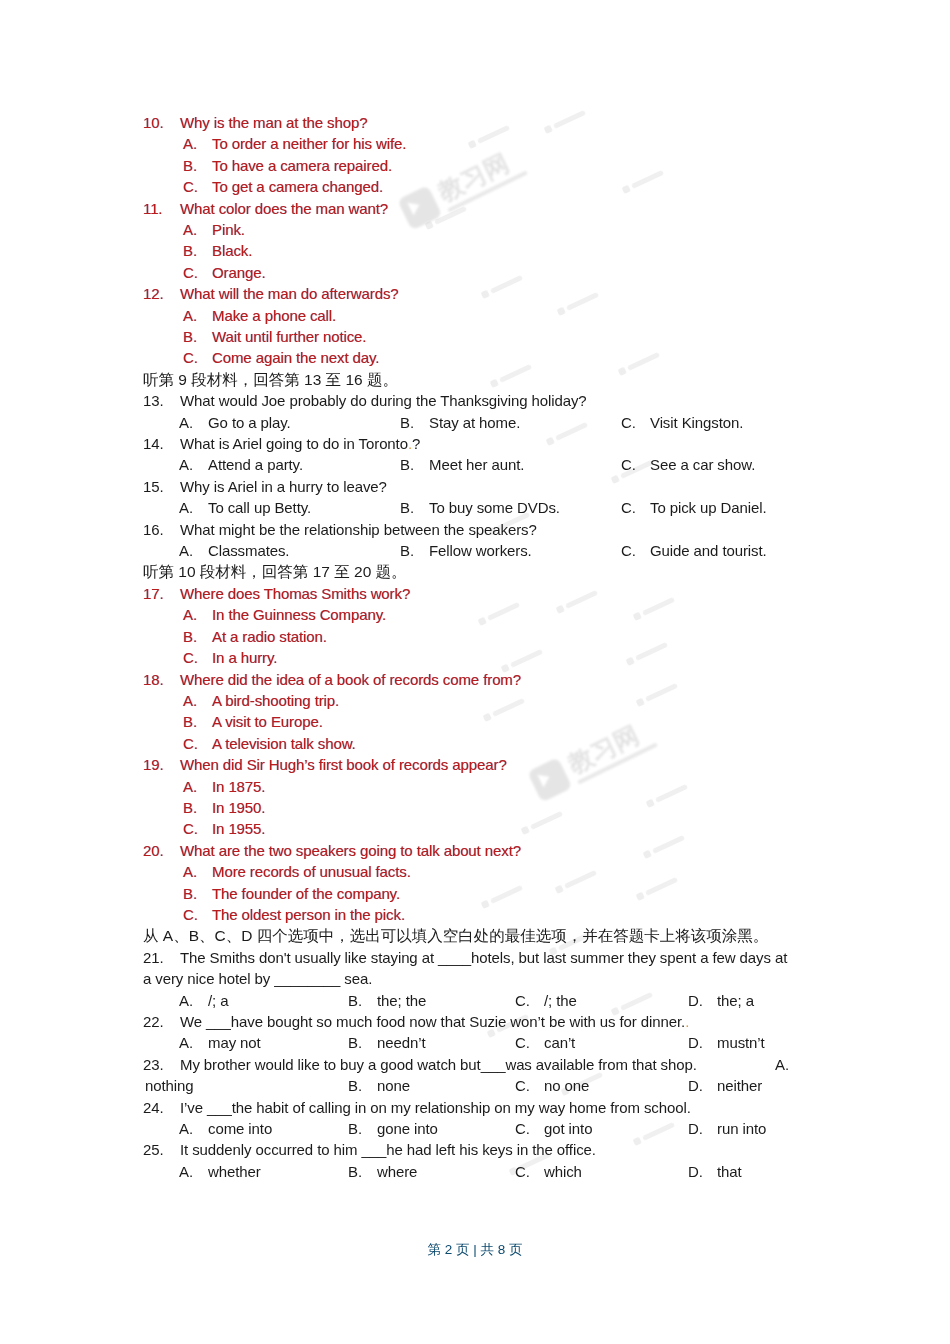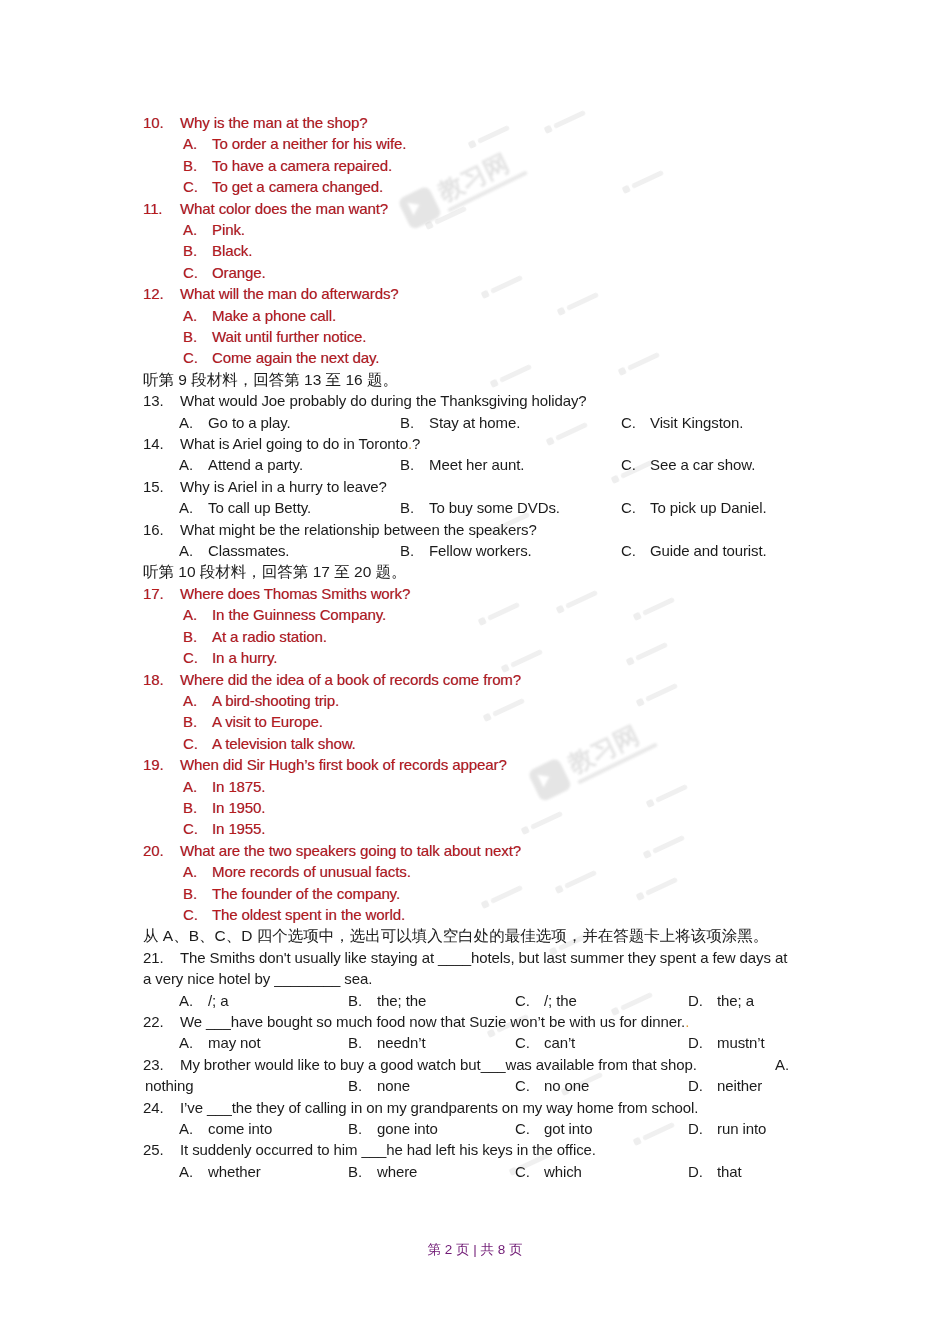--- a/index.html
+++ b/index.html
@@ -27,21 +27,21 @@
   .qnum{flex:0 0 37px;}
   .opt-line{display:flex;padding-left:40px;}
   .opt-letter{flex:0 0 29px;}
   .cols-line{position:relative;height:21.4px;}
   .copt{position:absolute;top:0;display:flex;white-space:nowrap;}
   .copt .opt-letter{flex:0 0 29px;}
   .qtail{position:absolute;left:632px;top:0;}
   .odot{color:#dd9a35;}
   .fuzzy{color:#b91c1c;text-shadow:0.5px 0 rgba(158,48,150,.38),-0.5px 0 rgba(20,120,90,.28);}
   .footer{position:absolute;left:0;right:0;top:1241px;text-align:center;
-    font-size:13.5px;color:#701a75;z-index:1;}
+    font-size:13.5px;color:#0c4a6e;z-index:1;}
 </style>
 </head>
 <body>
 
 <div class="page">
   <div class="wm-layer" id="wm-layer">
       <div class="wm-small" style="left: 467px; top: 133px;">
         <span class="wm-dot"></span>
         <span class="wm-bar"></span>
       </div>
@@ -377,21 +377,21 @@
         <div class="line opt-line fuzzy">
           <span class="opt-letter">A.</span>
           <span>More records of unusual facts.</span>
         </div>
         <div class="line opt-line fuzzy">
           <span class="opt-letter">B.</span>
           <span>The founder of the company.</span>
         </div>
         <div class="line opt-line fuzzy">
           <span class="opt-letter">C.</span>
-          <span>The oldest spent in the world.</span>
+          <span>The oldest person in the pick.</span>
         </div>
       </div>
       <div class="line cn-line">从 A、B、C、D 四个选项中，选出可以填入空白处的最佳选项，并在答题卡上将该项涂黑。</div>
       <div>
         <div class="line q-line">
           <span class="qnum">21.</span>
           <span>The Smiths don't usually like staying at ____hotels, but last summer they spent a few days at</span>
         </div>
         <div class="line">a very nice hotel by ________ sea.</div>
         <div class="line cols-line">
@@ -458,21 +458,21 @@
           </span>
           <span class="copt" style="left: 545px;">
             <span class="opt-letter">D.</span>
             <span>neither</span>
           </span>
         </div>
       </div>
       <div>
         <div class="line q-line">
           <span class="qnum">24.</span>
-          <span>I’ve ___the they of calling in on my grandparents on my way home from school.</span>
+          <span>I’ve ___the habit of calling in on my relationship on my way home from school.</span>
         </div>
         <div class="line cols-line">
           <span class="copt" style="left: 36px;">
             <span class="opt-letter">A.</span>
             <span>come into</span>
           </span>
           <span class="copt" style="left: 205px;">
             <span class="opt-letter">B.</span>
             <span>gone into</span>
           </span>

